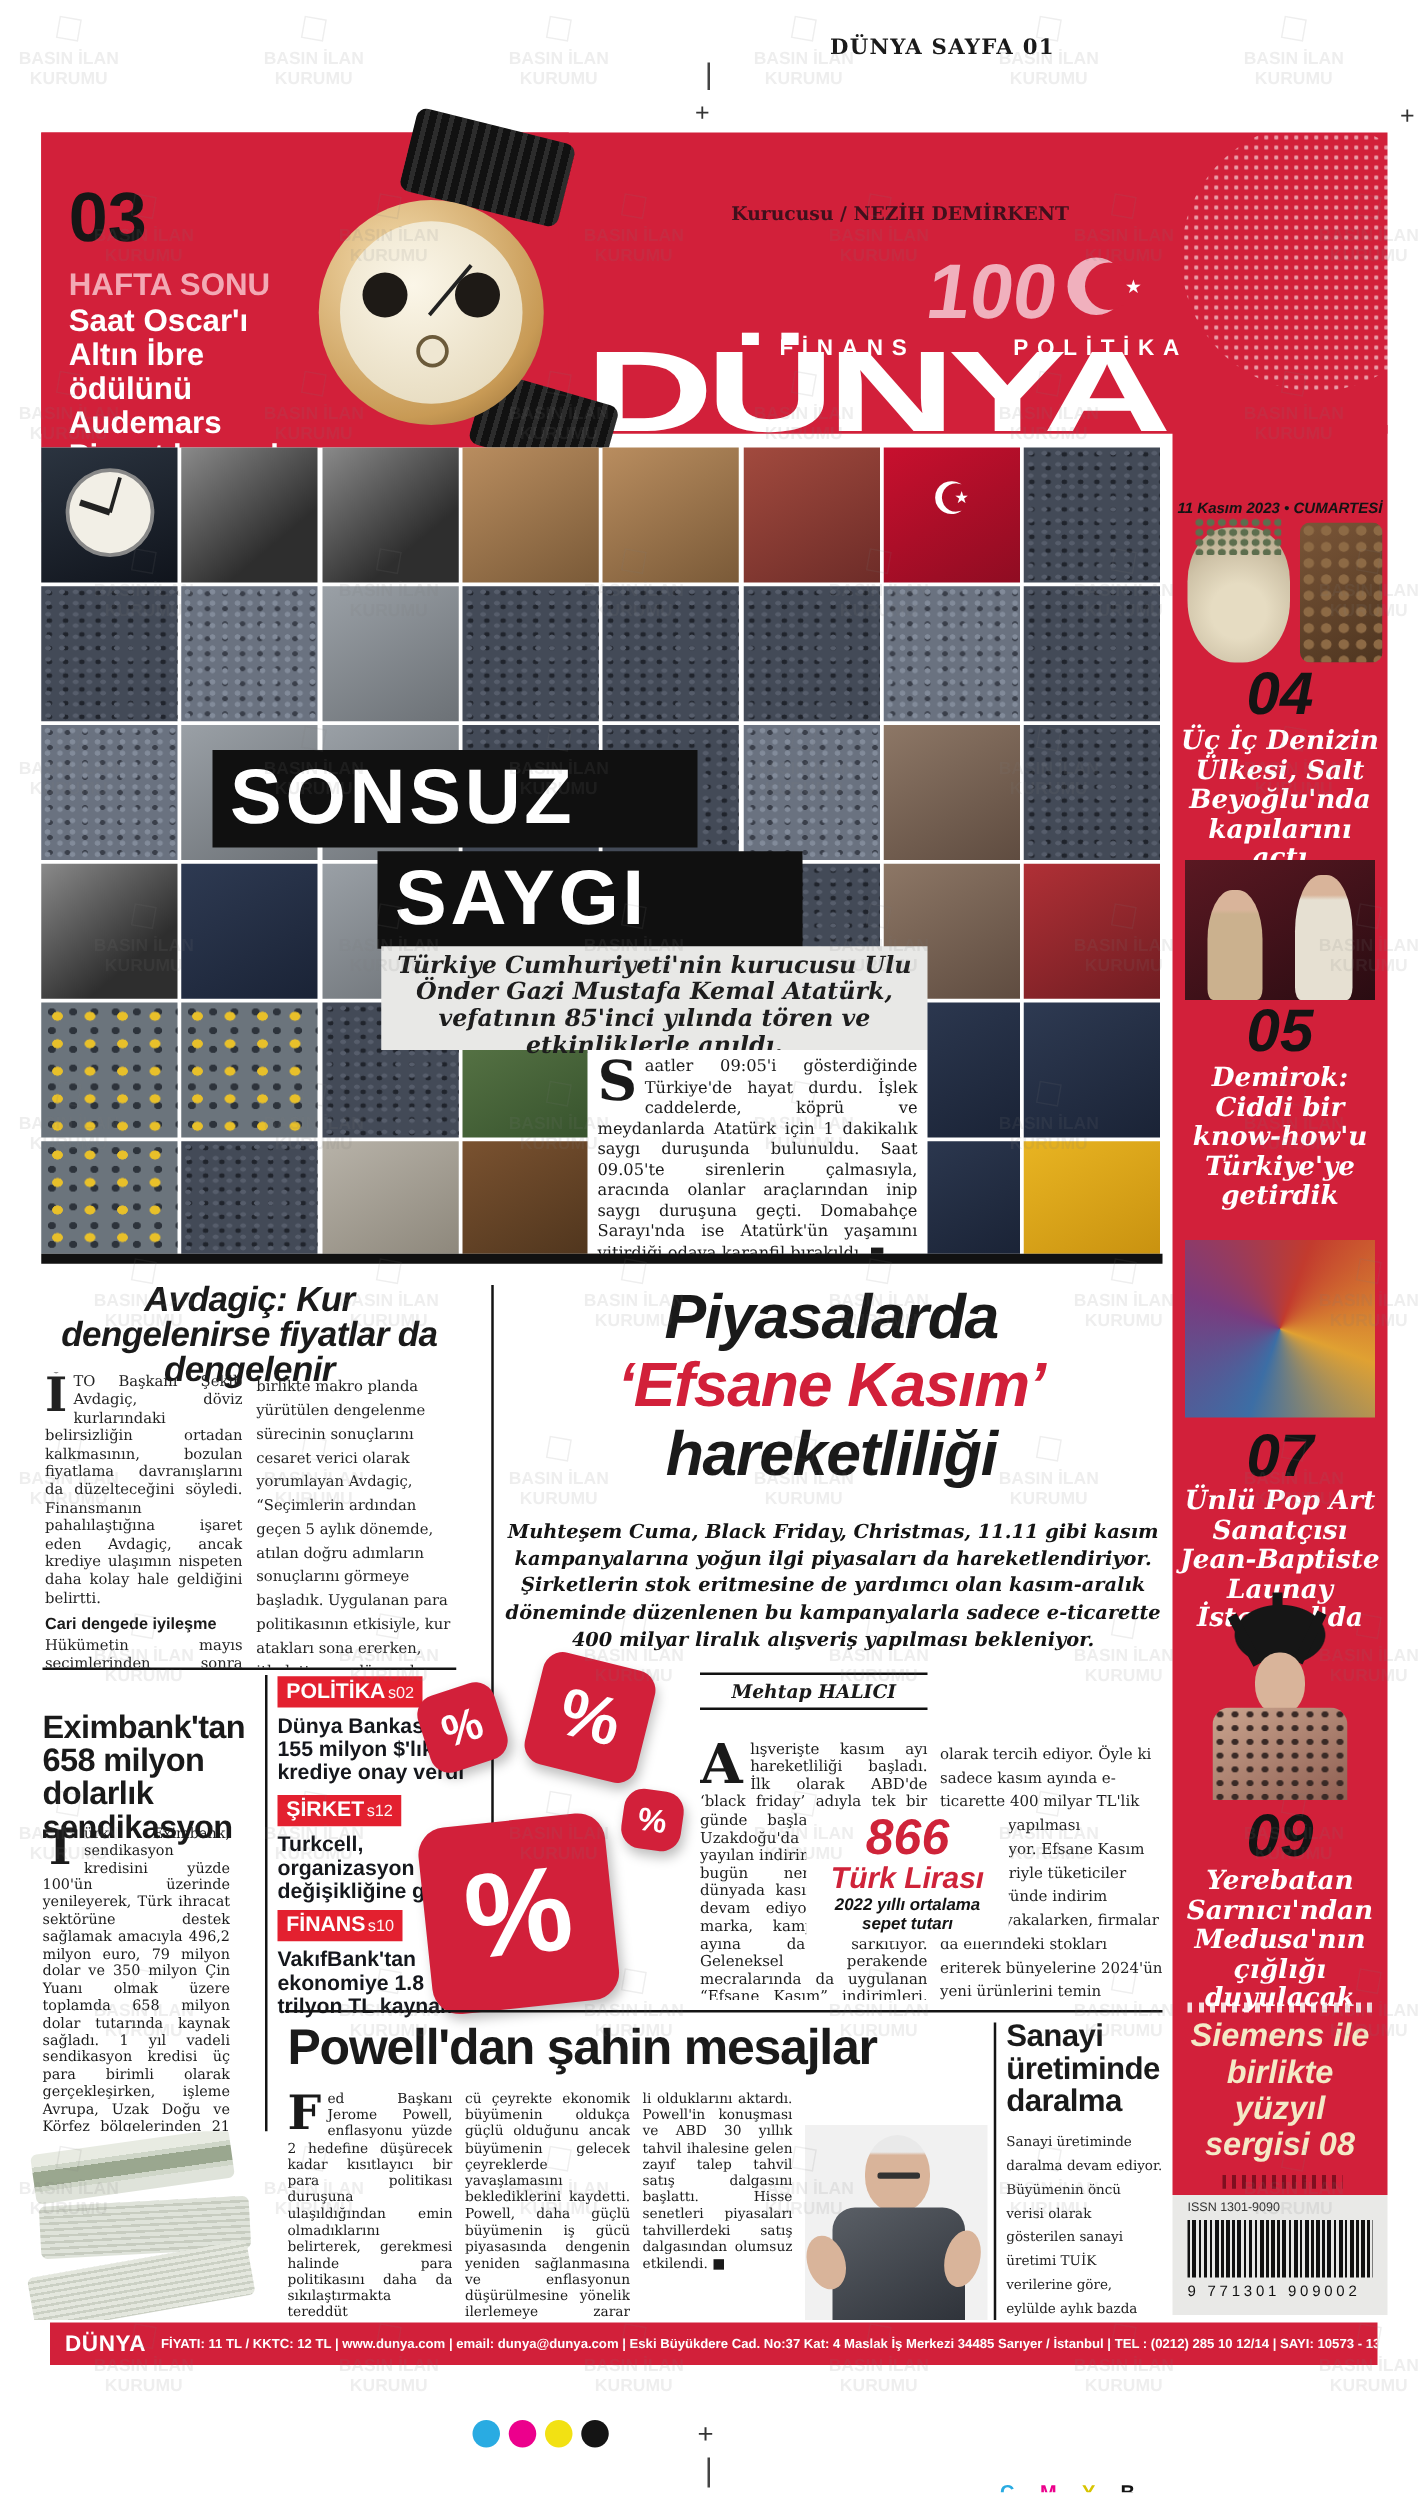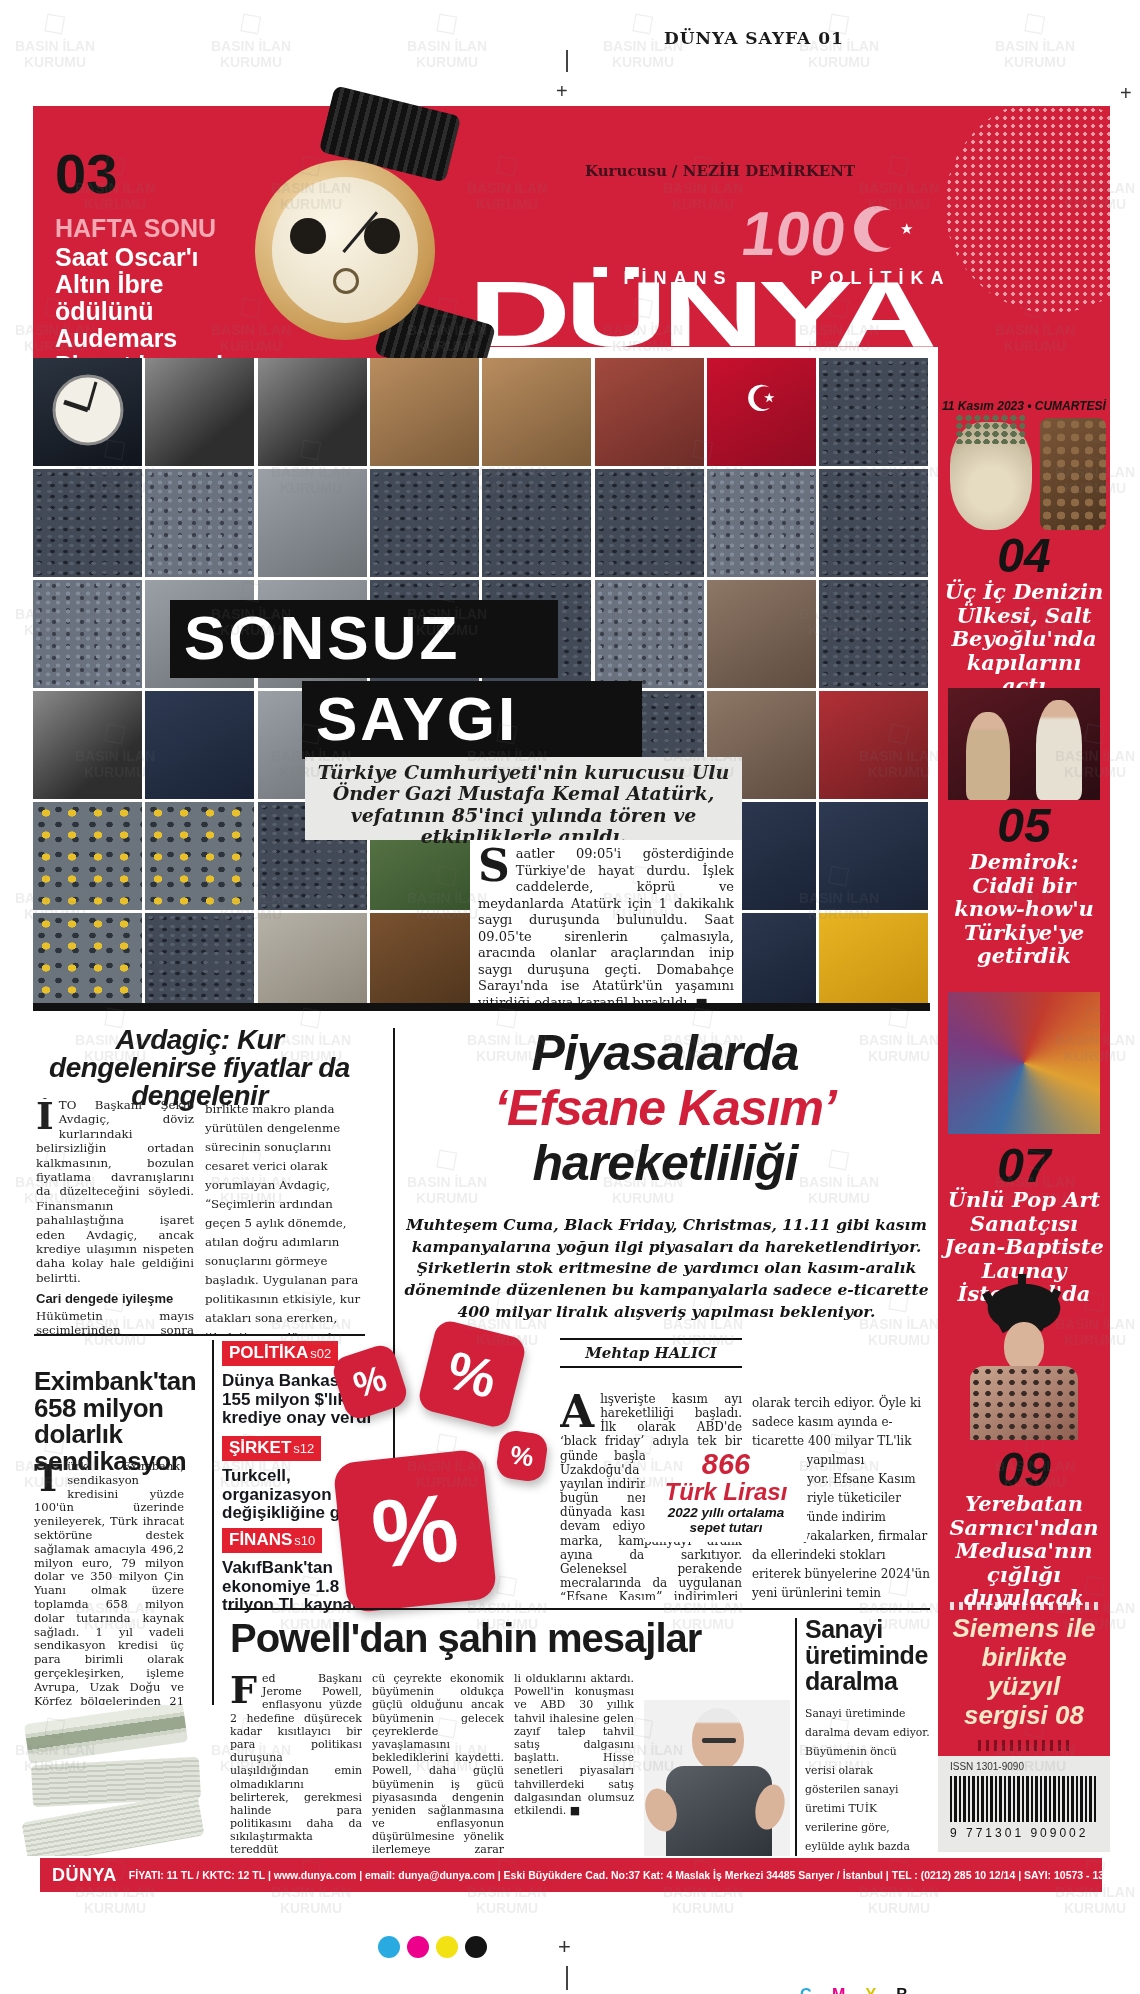--- a/index.html
+++ b/index.html
@@ -233,21 +233,21 @@
   <div class="abs serif b center" style="left:560px; top:1338px; width:182px; font-size:15px; padding:4px 0;
        border-top:2px solid #111; border-bottom:2px solid #111;">Mehtap HALICI</div>
 
   <div class="abs dc-big just" style="left:560px; top:1392px; width:182px; height:208px; font-size:12px; line-height:1.18; overflow:hidden;">Alışverişte kasım ayı hareketliliği başladı. İlk olarak ABD'de ‘black friday’ adıyla tek bir günde başlayan, ardından Uzakdoğu'da ‘11.11’ olarak yayılan indirim kampanyaları, bugün neredeyse tüm dünyada kasım ayı boyunca devam ediyor. Hatta çoğu marka, kampanyayı aralık ayına da sarkıtıyor. Geleneksel perakende mecralarında da uygulanan “Efsane Kasım” indirimleri, e-ticarette daha yaygın</div>
   <div class="abs" style="left:752px; top:1392px; width:178px; height:208px; overflow:hidden;">
     <span class="bodytxt" style="font-size:12px; line-height:1.18;">olarak tercih ediyor. Öyle ki sadece kasım ayında e-ticarette 400 milyar TL'lik alışveriş yapılması öngörülüyor. Efsane Kasım indirimleriyle tüketiciler birçok üründe indirim fırsatını yakalarken, firmalar da ellerindeki stokları eriterek bünyelerine 2024'ün yeni ürünlerini temin edebiliyor. TOBB e-Ticaret Meclis Üyesi Seyhun Özkara, eldeki fazla ürünlerin daha uygun maliyetle satılmasının tüketicinin faydasına olduğunu belirterek, “Hem üretici hem tüketici kazanıyor” dedi.</span>
     
   </div>
 
   <div class="abs center" style="left:645px; top:1448px; width:162px; background:#fff; padding:2px 4px 6px 4px;">
-    <div class="sans b" style="font-size:29px; line-height:1; color:#cf2339;text-align:center;">866</div>
+    <div class="sans b" style="font-size:40px; line-height:1; color:#cf2339;text-align:center;">866</div>
     <div class="sans b" style="font-size:24px; line-height:1.05; color:#cf2339;">Türk Lirası</div>
     <div class="sans b" style="font-size:13.5px; line-height:1.1; color:#141414; margin-top:2px;">2022 yıllı ortalama sepet tutarı</div>
   </div>
 
   <div class="abs hrule" style="left:228px; top:1608px; width:702px;"></div>
 
   <div class="abs sans b" style="left:230px; top:1616px; font-size:40px; letter-spacing:-1px;">Powell'dan şahin mesajlar</div>
   <div class="abs dc just" style="left:230px; top:1672px; width:132px; height:184px; font-size:11px; line-height:1.2; overflow:hidden;">Fed Başkanı Jerome Powell, enflasyonu yüzde 2 hedefine düşürecek kadar kısıtlayıcı bir para politikası duruşuna ulaşıldığından emin olmadıklarını belirterek, gerekmesi halinde para politikasını daha da sıkılaştırmakta tereddüt etmeyeceklerini söyledi. Enflasyonun düşürülmesi sürecinde daha katedilmesi gereken uzun bir yol olduğunu aktaran Powell, üçün-</div>
   <div class="abs just" style="left:372px; top:1672px; width:132px; height:184px; font-size:11px; line-height:1.2; overflow:hidden;">cü çeyrekte ekonomik büyümenin oldukça güçlü olduğunu ancak büyümenin gelecek çeyreklerde yavaşlamasını beklediklerini kaydetti. Powell, daha güçlü büyümenin iş gücü piyasasında dengenin yeniden sağlanmasına ve enflasyonun düşürülmesine yönelik ilerlemeye zarar verebileceği ve bunun da para politikası tepkisi gerektirebileceği riskine karşı dikkat-</div>
   <div class="abs just" style="left:514px; top:1672px; width:120px; height:184px; font-size:11px; line-height:1.2; overflow:hidden;">li olduklarını aktardı. Powell'in konuşması ve ABD 30 yıllık tahvil ihalesine gelen zayıf talep tahvil satış dalgasını başlattı. Hisse senetleri piyasaları tahvillerdeki satış dalgasından olumsuz etkilendi. ■</div>

